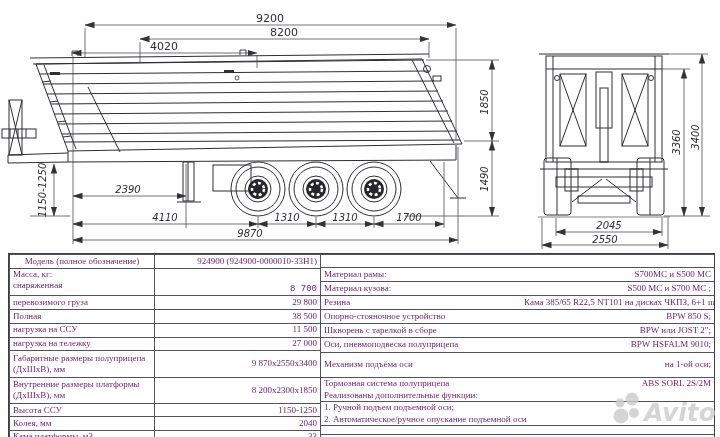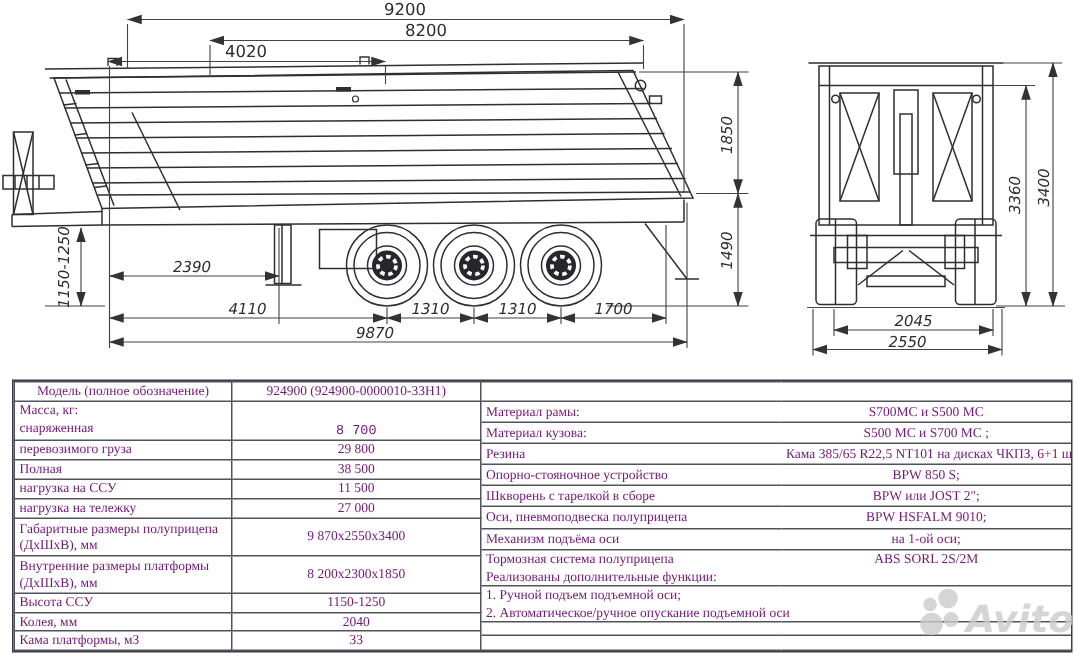--- a/index.html
+++ b/index.html
@@ -1,35 +1,35 @@
 <!DOCTYPE html>
 <html><head>
 <meta charset="utf-8">
 <style>
   html,body{margin:0;padding:0;}
   body{
     width:720px;height:437px;position:relative;background:#ffffff;
     font-family:"Liberation Serif",serif;overflow:hidden;
   }
-  .drawing{position:absolute;left:0;top:0;width:616px;height:248px;}
+  .drawing{position:absolute;left:0;top:12px;width:616px;height:248px;}
   .dimtxt{font-family:"DejaVu Sans",sans-serif;fill:#2d2d33;}
   .ital{font-style:italic;}
   .tables{
     position:absolute;left:8px;top:253px;display:flex;align-items:stretch;
     border:1px solid #3d3d49;background:#fff;
   }
   table{border-collapse:collapse;table-layout:fixed;color:#701a75;padding-left:28px;}
   td{
     border:1px solid #52525e;font-size:9px;line-height:11.5px;
     padding:0 3px;vertical-align:middle;overflow:hidden;
   }
   .t-left{width:311px;}
   .t-right{width:393px;}
   .t-right td{border-left:none;border-right:none;margin-left:16px;}
-  td.v{text-align:center;}
+  td.v{text-align:right;}
   td.c{text-align:center;}
   .t-right td.v{white-space:nowrap;}
   .blk{display:block;}
   td.vbot{vertical-align:bottom;font-family:Liberation Mono, monospace;}
   td.vtop{vertical-align:top;}
   .watermark{position:absolute;left:611px;top:391px;opacity:.8;font-style:italic;}
 </style>
 </head>
 <body>
 
@@ -300,21 +300,21 @@
       <td class="v">BPW 850 S;</td>
     </tr>
     <tr style="height:14px">
       <td>Шкворень с тарелкой в сборе</td>
       <td class="v">BPW или JOST 2";</td>
     </tr>
     <tr style="height:15px">
       <td>Оси, пневмоподвеска полуприцепа</td>
       <td class="v">BPW HSFALM 9010;</td>
     </tr>
-    <tr style="height:14px">
+    <tr style="height:25px">
       <td>Механизм подъёма оси</td>
       <td class="v">на 1-ой оси;</td>
     </tr>
     <tr style="height:24px">
       <td class="vtop">
         <span class="blk">Тормозная система полуприцепа</span>
         <span class="blk">Реализованы дополнительные функции:</span>
       </td>
       <td class="v vtop">ABS SORL  2S/2M</td>
     </tr>

